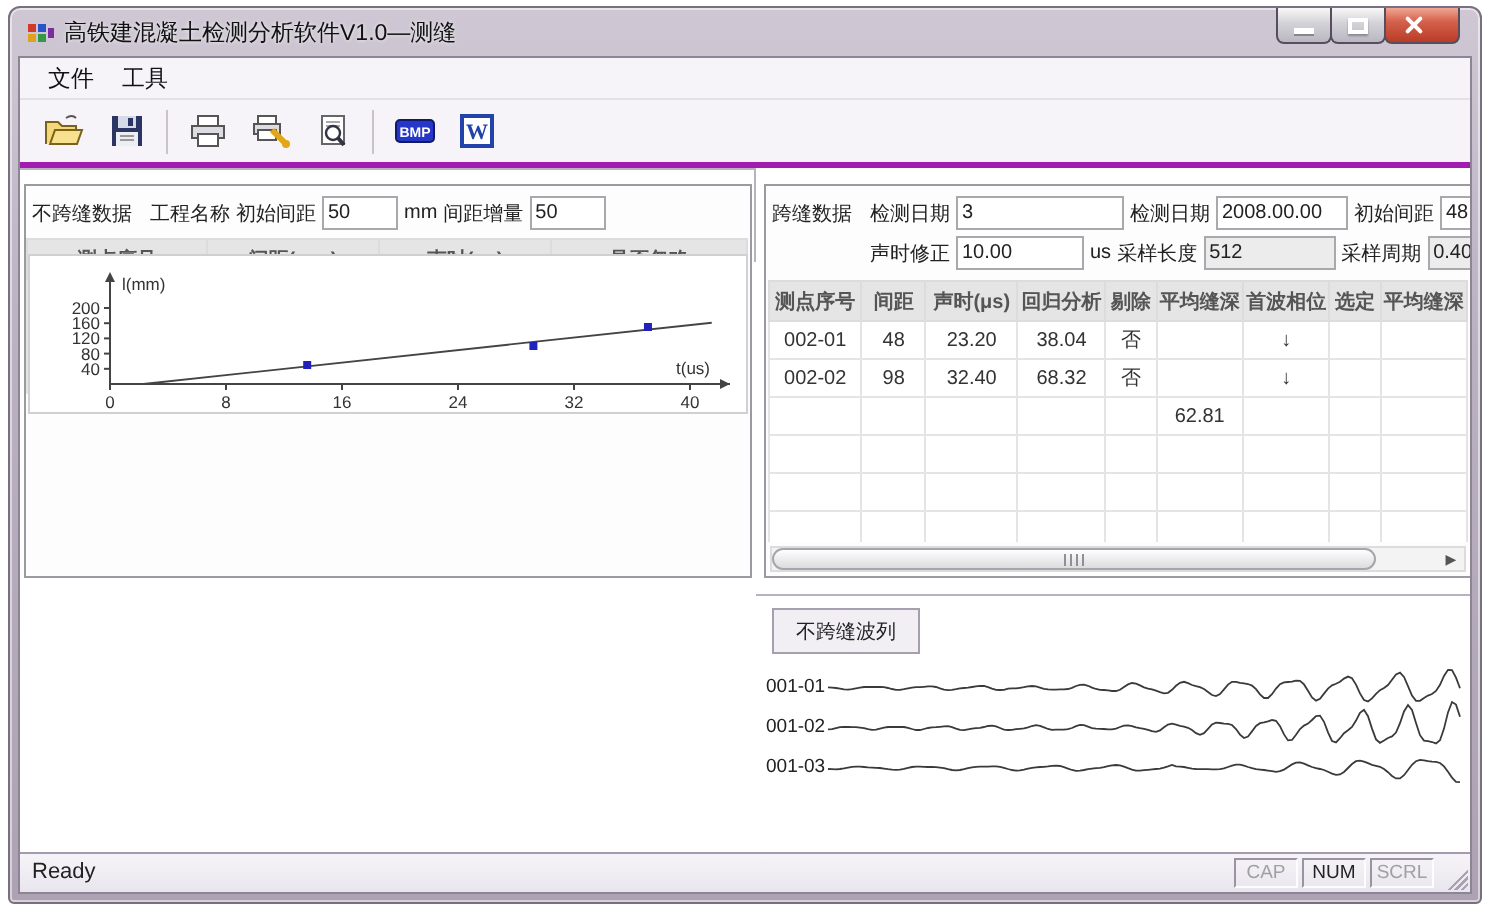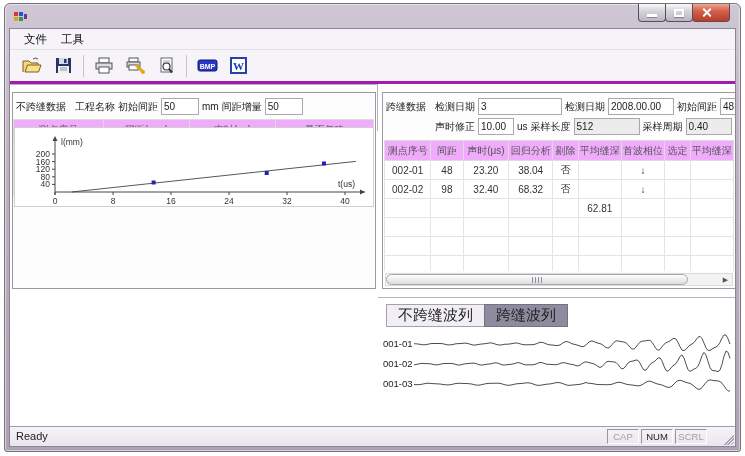--- a/index.html
+++ b/index.html
@@ -47,24 +47,24 @@
   .panel-reg  { left:0; top:213px; width:368px; bottom:0; border:none; border-top:1px solid #b7b2bd; border-right:1px solid #b7b2bd; background:#fff; }
   .panel-wave { left:368px; top:213px; right:0; bottom:0; border:none; border-top:1px solid #b7b2bd; background:#fff; position:absolute; }
 
   .panel-head { display:flex; align-items:center; gap:3px; padding:5px 3px 4px 3px;
     font-size:10px; color:#222; white-space:nowrap; overflow:hidden; }
   .panel-head .ttl { margin-right:6px; }
   .fld { height:17px; border:1px solid #a9a9ad; background:#fff; font-size:10px; padding:0 2px;
     font-family:"Liberation Sans","DejaVu Sans",sans-serif; color:#222; }
   .fld.ro { background:#ececec; }
   .w84{width:84px;} .w66{width:66px;}
-  .w48{width:36px;} .w46{width:46px;} .w38{width:38px;} .w30{width:30px;}
+  .w48{width:64px;} .w46{width:46px;} .w38{width:38px;} .w30{width:30px;}
 
   table.grid { border-collapse:collapse; table-layout:fixed; font-size:10px; color:#333; }
-  table.grid th { height:20px; background:#f0abfc; border:1px solid #dcdcdc; font-weight:normal;
+  table.grid th { height:20px; background:#e5e5e5; border:1px solid #dcdcdc; font-weight:bold;
     color:#555; overflow:hidden; white-space:nowrap; }
   table.grid td { height:19px; border:1px solid #e4e4e4; text-align:center; overflow:hidden; white-space:nowrap; }
   .ncd-table td { background:#f6f6f6; }
   .cd-table td { background:#fff; }
   .tbl-wrap { overflow:hidden; }
   .cd-tbl-wrap { position:absolute; left:1px; right:1px; top:47px; bottom:17px; overflow:hidden; }
 
   
   .hscroll { position:absolute; left:2px; right:2px; bottom:2px; height:13px;
     background:#f3f3f3; border:1px solid #dcdcdc; }
@@ -78,33 +78,33 @@
   
   .reg-row1 { display:flex; align-items:center; gap:8px; padding:8px 0 0 8px; font-size:10.5px; color:#222; white-space:nowrap; }
   .reg-formula { font-size:9.5px; color:#333; }
   .reg-row2 { display:flex; align-items:center; gap:4px; padding:7px 0 0 6px; font-size:10px; color:#222; white-space:nowrap; }
   .reg-row2 .lbl { margin-left:8px; }
   .chart-box { position:absolute; left:4px; top:43px; width:360px; height:80px;
     border:1px solid #d0d0d0; background:#fff; }
 
   
   .wave-tabs { position:absolute; left:8px; top:6px; display:flex; }
-  .wave-tab { height:23px; padding:0 11px; font-size:15px; border:1px solid #a69fb0;
+  .wave-tab { height:23px; padding:0 11px; font-size:10px; border:1px solid #a69fb0;
     background:#f1eff3; color:#222; margin-right:-1px;
     font-family:"Liberation Sans","DejaVu Sans",sans-serif; }
   .wave-tab.selected { background:#8f8b9e; border-color:#767085; }
   .wave-label { position:absolute; left:5px; font-size:9.5px; color:#222; }
   #waveSvg { position:absolute; left:2px; top:30px; }
 
   
   .statusbar { position:absolute; left:0; right:0; bottom:0; height:20px;
     background:linear-gradient(#f6f4f8,#e9e5ee); border-top:1px solid #a49cae;
     font-size:11px; color:#222; }
   .status-text { position:absolute; left:6px; top:3px; }
-  .status-keys { position:absolute; right:28px; top:2px; display:flex;align-items:center; }
+  .status-keys { position:absolute; right:18px; top:2px; display:flex;align-items:center; }
   .key { width:32px; height:15px; margin-left:2px; font-size:9.5px; text-align:center; line-height:14px;
     border:1px solid; border-color:#9a93a2 #fdfdfd #fdfdfd #9a93a2; color:#a0a0a0; }
   .key.active { color:#222; }
   .sizegrip { position:absolute; right:1px; bottom:1px; width:13px; height:13px;
     background:
       linear-gradient(135deg, transparent 60%, #aaa2b2 60%, #aaa2b2 66%, transparent 66%,
       transparent 73%, #aaa2b2 73%, #aaa2b2 79%, transparent 79%,
       transparent 86%, #aaa2b2 86%, #aaa2b2 92%, transparent 92%); }
 </style>
 </head>
@@ -112,20 +112,21 @@
 
 <div class="window">
   <div class="titlebar">
     <svg class="title-icon" viewBox="0 0 14 13">
       <rect x="0" y="2" width="4" height="4" fill="#d23b2c"></rect>
       <rect x="5" y="2" width="4" height="4" fill="#2a53c9"></rect>
       <rect x="0" y="7" width="4" height="4" fill="#e0a21c"></rect>
       <rect x="5" y="7" width="4" height="4" fill="#2f9b44"></rect>
       <rect x="10" y="4" width="3" height="5" fill="#7a2ca0"></rect>
     </svg>
+    <span class="title-text">高铁建混凝土检测分析软件V1.0—测缝</span>
     <div class="win-buttons">
       <div class="win-btn">
           <div class="glyph-min"></div>
         </div>
       <div class="win-btn">
           <div class="glyph-max"></div>
         </div>
       <div class="win-btn close">
           <div class="glyph-x1"></div>
           <div class="glyph-x2"></div>
@@ -422,21 +423,20 @@
               <rect x="136.6" y="52.5" width="4" height="4" fill="#2222bb"></rect>
               <rect x="249.7" y="43" width="4" height="4" fill="#2222bb"></rect>
               <rect x="306.975" y="33.5" width="4" height="4" fill="#2222bb"></rect>
             </svg>
         </div>
       </div>
 
       <div class="panel-wave">
         <div class="wave-tabs" id="waveTabs">
             <button class="wave-tab">不跨缝波列</button>
-            <button class="wave-tab selected">跨缝波列</button>
           </div>
         <div id="waveLabels">
             <span class="wave-label" style="top: 40px;">001-01</span>
             <span class="wave-label" style="top: 60px;">001-02</span>
             <span class="wave-label" style="top: 80px;">001-03</span>
           </div>
         <svg id="waveSvg" width="354" height="100" viewBox="0 0 354 100">
             <polyline points="34,15.7 36,15.8 38,16.0 40,16.3 42,16.7 44,16.8 46,16.6 48,16.2 50,15.8 52,15.5 54,15.5 56,15.5 58,15.5 60,15.5 62,15.6 64,16.0 66,16.5 68,16.9 70,16.9 72,16.6 74,16.2 76,15.8 78,15.6 80,15.6 82,15.4 84,15.2 86,15.2 88,15.5 90,16.2 92,16.8 94,17.1 96,16.9 98,16.6 100,16.2 102,16.0 104,15.8 106,15.5 108,15.2 110,14.9 112,15.0 114,15.6 116,16.3 118,16.9 120,17.0 122,16.9 124,16.3 126,16.2 128,16.2 130,15.9 132,15.6 134,15.2 136,15.0 138,15.2 140,15.8 142,16.4 144,16.7 146,16.8 148,16.8 150,16.7 152,16.7 154,16.5 156,15.9 158,15.0 160,14.4 162,14.3 164,14.9 166,15.8 168,16.5 170,16.9 172,17.0 174,17.2 176,17.5 178,17.5 180,16.9 182,15.5 184,14.2 186,13.5 188,13.8 190,14.7 192,15.7 194,16.3 196,16.7 198,17.3 200,18.1 202,18.7 204,18.4 206,16.9 208,14.9 210,13.4 212,12.9 214,13.6 216,14.5 218,15.1 220,15.6 222,16.5 224,18.0 226,19.5 228,20.0 230,19.0 232,16.7 234,14.3 236,12.9 238,12.9 240,13.4 242,13.7 244,14.0 246,14.8 248,16.6 250,19.2 252,21.0 254,21.0 256,19.1 258,16.3 260,14.1 262,13.2 264,13.0 266,12.8 268,12.3 270,12.4 272,14.2 274,17.4 276,20.7 278,22.3 280,21.4 282,18.8 284,16.3 286,14.7 288,13.9 290,12.9 292,11.3 294,10.3 296,11.1 298,14.3 300,18.7 302,22.0 304,22.7 306,21.2 308,18.9 310,17.1 312,16.0 314,14.5 316,11.9 318,9.2 320,8.3 322,10.5 324,15.1 326,19.8 328,22.4 330,22.4 332,21.0 334,19.8 336,19.0 338,17.5 340,14.4 342,10.0 344,6.9 346,7.0 348,10.8 350,16.1" fill="none" stroke="#3a3a3a" stroke-width="0.9"></polyline>
             <polyline points="34,36.7 36,36.6 38,36.1 40,35.6 42,35.4 44,35.5 46,35.6 48,35.6 50,35.8 52,36.1 54,36.6 56,36.9 58,36.8 60,36.3 62,35.8 64,35.5 66,35.5 68,35.5 70,35.4 72,35.5 74,35.9 76,36.5 78,37.0 80,37.0 82,36.5 84,36.0 86,35.7 88,35.6 90,35.4 92,35.2 94,35.1 96,35.6 98,36.3 100,36.9 102,37.1 104,36.7 106,36.3 108,36.1 110,35.9 112,35.5 114,35.0 116,34.8 118,35.2 120,36.0 122,36.8 124,37.0 126,36.9 128,36.6 130,36.4 132,36.2 134,35.7 136,35.0 138,34.6 140,34.9 142,35.7 144,36.5 146,36.9 148,36.8 150,36.8 152,36.8 154,36.6 156,36.0 158,35.1 160,34.5 162,34.6 164,35.3 166,36.1 168,36.3 170,36.4 172,36.5 174,36.7 176,36.7 178,36.3 180,35.5 182,34.8 184,34.7 186,35.1 188,35.7 190,36.1 192,36.4 194,36.9 196,37.6 198,37.9 200,37.2 202,35.6 204,34.3 206,33.8 208,34.3 210,34.9 212,35.3 214,35.9 216,37.0 218,38.6 220,39.4 222,38.6 224,36.4 226,34.2 228,33.3 230,33.5 232,33.8 234,33.9 236,34.5 238,36.5 240,39.3 242,41.0 244,40.3 246,37.7 248,35.0 250,33.6 252,33.2 254,32.7 256,32.0 258,32.4 260,35.1 262,39.2 264,42.2 266,42.0 268,39.4 270,36.5 272,34.8 274,33.8 276,32.0 278,30.0 280,29.8 282,32.9 284,38.2 286,42.5 288,43.2 290,41.1 292,38.6 294,37.1 296,35.5 298,32.3 300,28.4 302,26.9 304,30.1 306,36.3 308,41.7 310,43.4 312,42.3 314,41.0 316,40.2 318,38.3 320,33.6 322,27.7 324,24.5 326,27.0 328,33.5 330,39.6 332,42.3 334,42.6 336,43.0 338,43.7 340,42.1 342,36.3 344,28.2 346,23.0 348,24.3 350,30.4" fill="none" stroke="#3a3a3a" stroke-width="0.9"></polyline>
             <polyline points="34,56.5 36,56.6 38,56.7 40,56.5 42,56.2 44,55.8 46,55.4 48,55.3 50,55.3 52,55.5 54,55.7 56,55.8 58,55.9 60,56.0 62,56.3 64,56.6 66,56.8 68,56.9 70,56.8 72,56.4 74,55.9 76,55.5 78,55.3 80,55.3 82,55.4 84,55.5 86,55.5 88,55.6 90,55.8 92,56.1 94,56.6 96,57.0 98,57.2 100,57.0 102,56.6 104,56.1 106,55.7 108,55.4 110,55.3 112,55.3 114,55.3 116,55.2 118,55.2 120,55.4 122,55.9 124,56.5 126,57.0 128,57.3 130,57.2 132,56.8 134,56.3 136,55.9 138,55.7 140,55.5 142,55.4 144,55.2 146,54.9 148,54.8 150,55.0 152,55.6 154,56.3 156,57.0 158,57.4 160,57.3 162,57.0 164,56.6 166,56.3 168,56.1 170,55.9 172,55.6 174,55.1 176,54.7 178,54.5 180,54.7 182,55.3 184,56.1 186,56.8 188,57.3 190,57.3 192,57.1 194,56.9 196,56.7 198,56.5 200,56.3 202,55.8 204,55.2 206,54.5 208,55.2 210,55.3 212,55.5 214,55.9 216,56.3 218,56.5 220,56.6 222,56.6 224,56.6 226,56.7 228,56.7 230,56.6 232,56.2 234,55.5 236,54.8 238,54.3 240,54.3 242,54.8 244,55.5 246,56.1 248,56.6 250,56.8 252,57.0 254,57.3 256,57.6 258,57.9 260,57.6 262,56.8 264,55.5 266,54.2 268,53.3 270,53.2 272,53.8 274,54.7 276,55.5 278,56.1 280,56.5 282,57.0 284,57.9 286,58.8 288,59.4 290,59.2 292,58.0 294,56.0 296,54.0 298,52.6 300,52.3 302,52.8 304,53.6 306,54.4 308,54.9 310,55.4 312,56.5 314,58.1 316,60.0 318,61.2 320,61.2 322,59.6 324,57.0 326,54.4 328,52.6 330,51.9 332,52.2 334,52.6 336,52.8 338,52.9 340,53.5 342,55.2 344,57.9 346,60.8 348,62.9 350,63.1" fill="none" stroke="#3a3a3a" stroke-width="0.9"></polyline>

